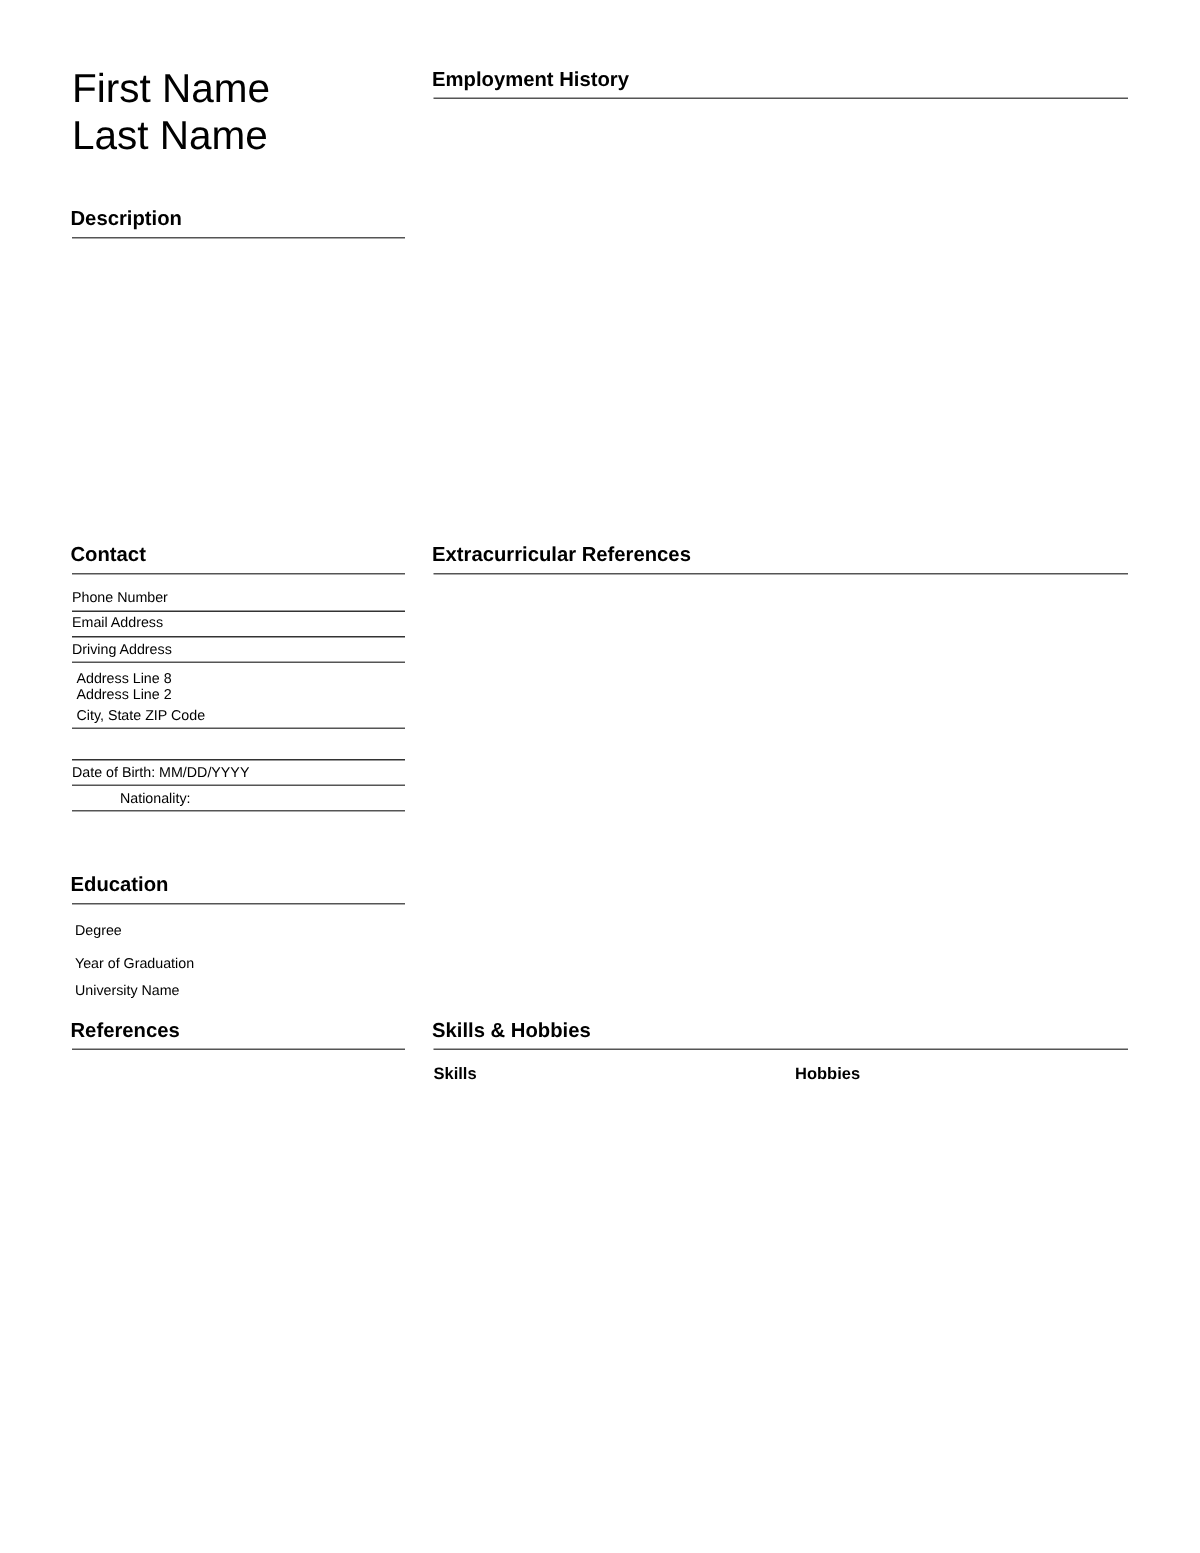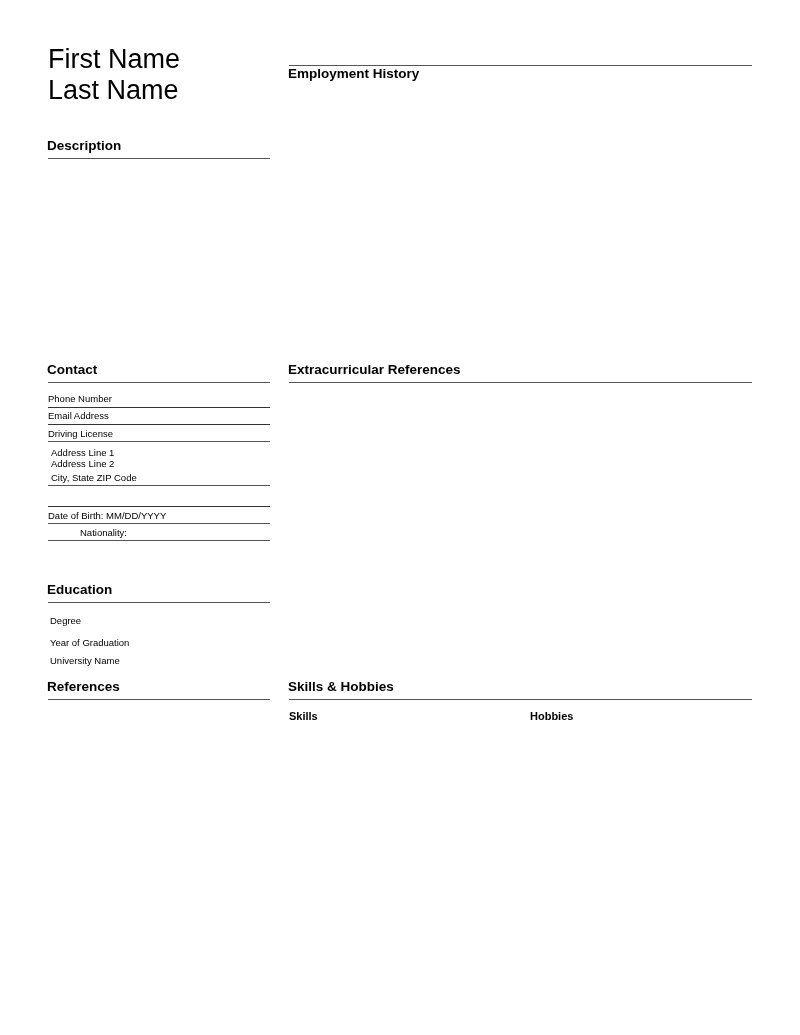--- a/index.html
+++ b/index.html
@@ -11,39 +11,39 @@
   .rule { position: absolute; height: 0; border-top: 1.3px solid #555; }
   .small { font-size: 9.5px; line-height: 11px; }
   .sub { font-size: 11px; font-weight: bold; }
 </style>
 </head>
 <body>
 
 <div class="abs name" style="left:48px; top:44px;">First Name</div>
 <div class="abs name" style="left:48px; top:75px;">Last Name</div>
 
-<div class="abs h2" style="left:288px; top:45px;margin-top:21px;">Employment History</div>
+<div class="abs h2" style="left:288px; top:45px;">Employment History</div>
 <div class="rule" style="left:289px; top:65px; width:463px;"></div>
 
 <div class="abs h2" style="left:47px; top:138px;">Description</div>
 <div class="rule" style="left:48px; top:158px; width:222px;"></div>
 
 <div class="abs h2" style="left:47px; top:362px;">Contact</div>
 <div class="rule" style="left:48px; top:382px; width:222px;"></div>
 
 <div class="abs small" style="left:48px; top:393px;">Phone Number</div>
 <div class="rule" style="left:48px; top:407px; width:222px; border-top-width:1px; border-color:#333;"></div>
 
 <div class="abs small" style="left:48px; top:410px;">Email Address</div>
 <div class="rule" style="left:48px; top:424px; width:222px; border-top-width:1px; border-color:#333;"></div>
 
-<div class="abs small" style="left:48px; top:428px;">Driving License</div>
+<div class="abs small" style="left:48px; top:428px;">Driving Address</div>
 <div class="rule" style="left:48px; top:441px; width:222px;"></div>
 
-<div class="abs small" style="left:51px; top:447px;">Address Line 1</div>
+<div class="abs small" style="left:51px; top:447px;">Address Line 8</div>
 <div class="abs small" style="left:51px; top:458px;">Address Line 2</div>
 <div class="abs small" style="left:51px; top:472px;">City, State ZIP Code</div>
 <div class="rule" style="left:48px; top:485px; width:222px;"></div>
 
 <div class="rule" style="left:48px; top:506px; width:222px; border-top-width:1px; border-color:#333;"></div>
 <div class="abs small" style="left:48px; top:510px;">Date of Birth: MM/DD/YYYY</div>
 <div class="rule" style="left:48px; top:523px; width:222px;"></div>
 
 <div class="abs small" style="left:48px; top:527px;padding-left:32px;">Nationality:</div>
 <div class="rule" style="left:48px; top:540px; width:222px;"></div>

